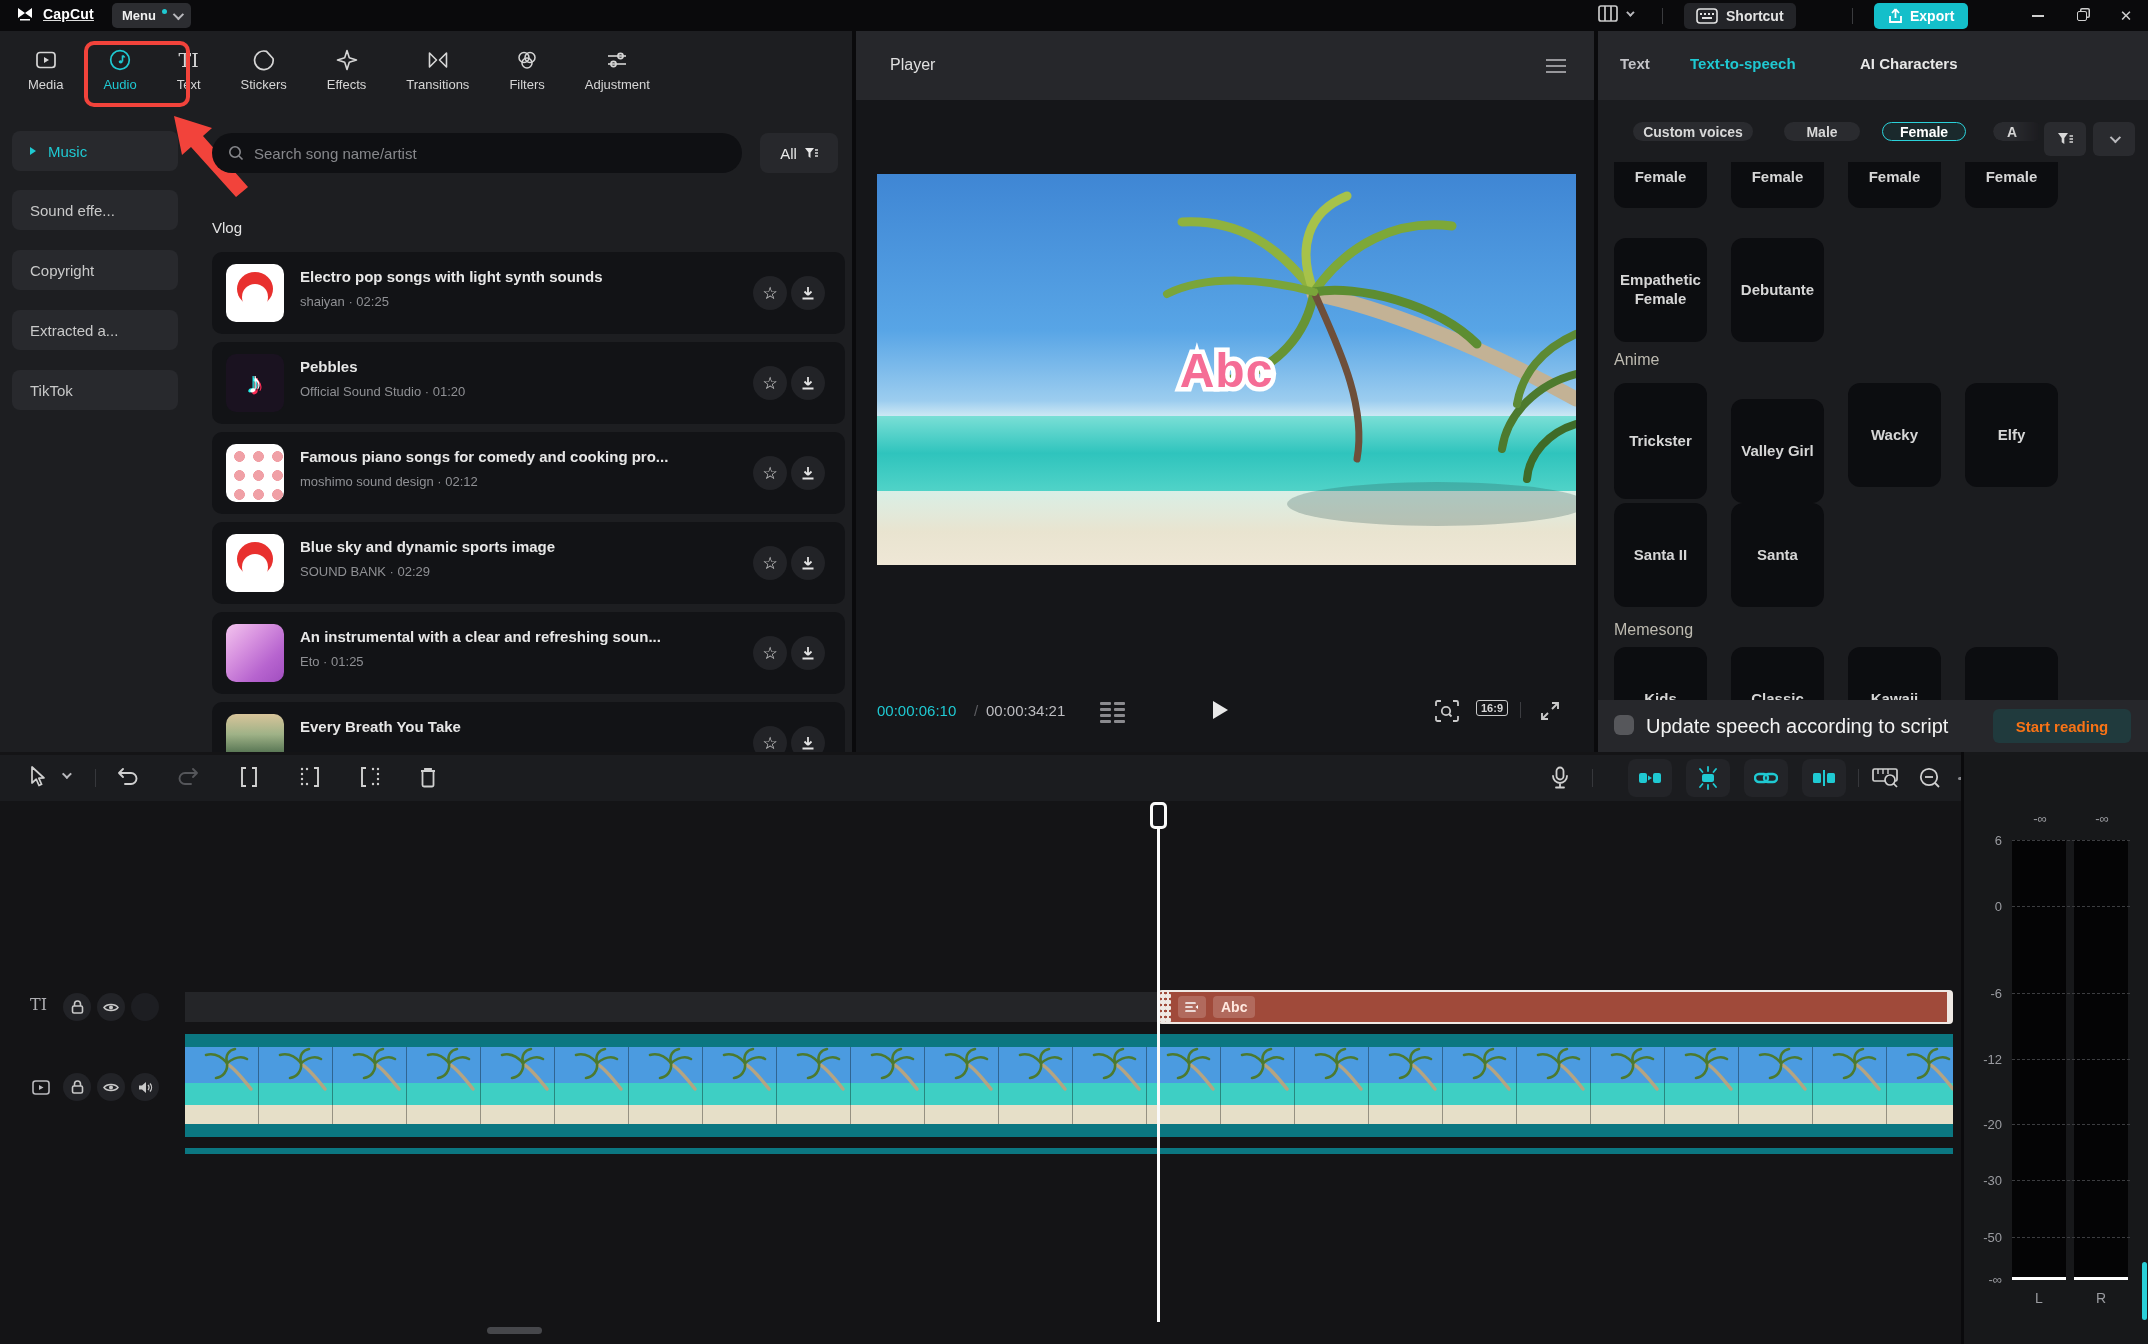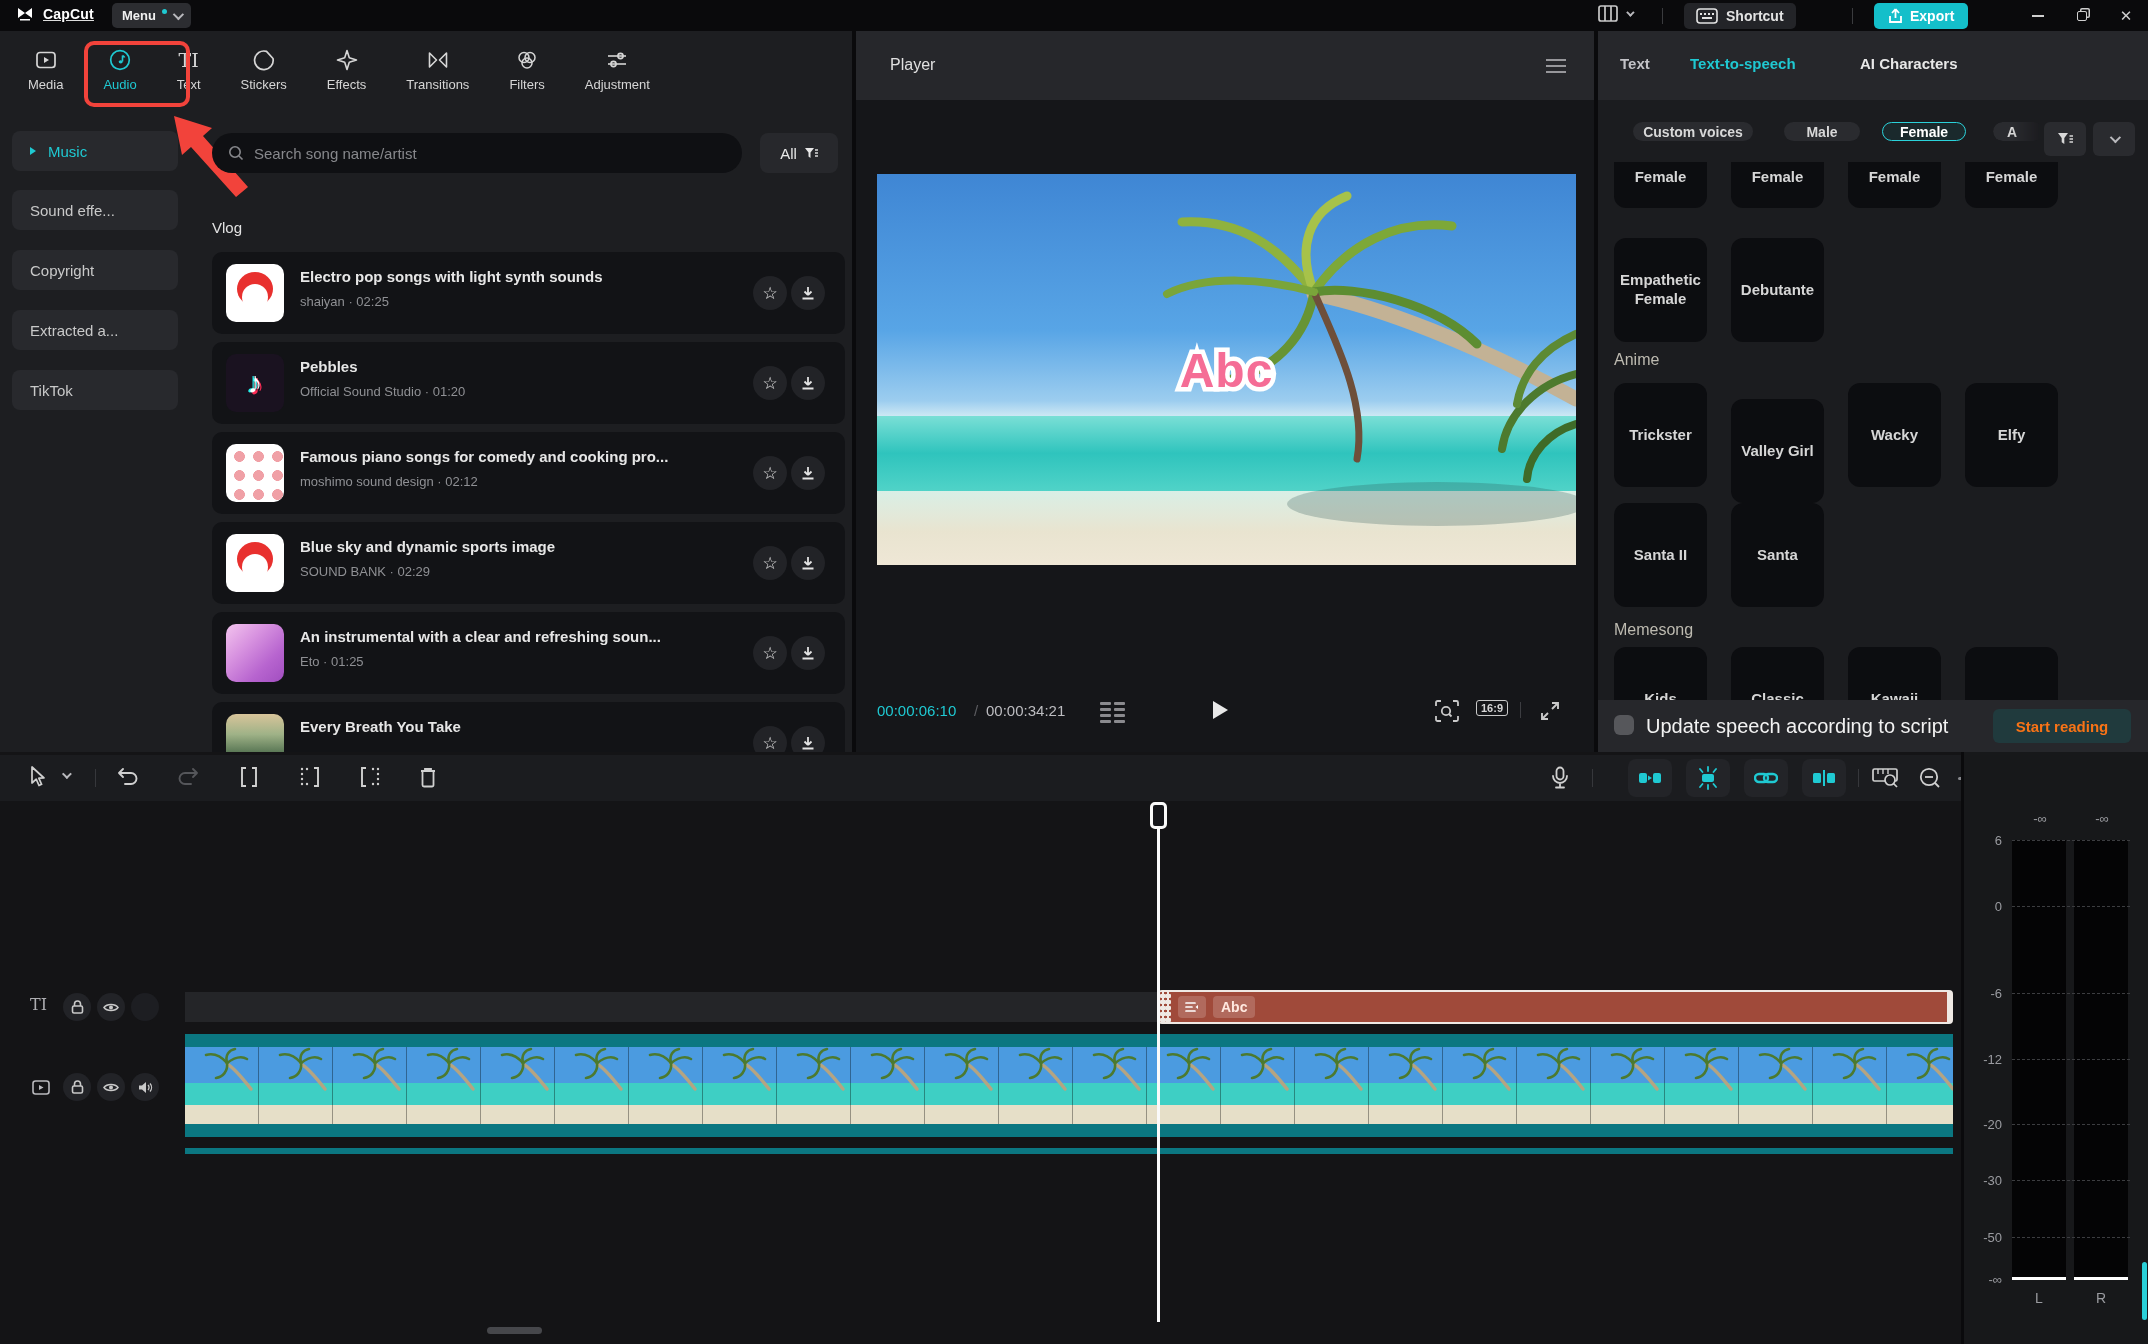--- a/index.html
+++ b/index.html
@@ -519,21 +519,21 @@
 
       <div class="vtile clip-top" style="left:16px;  top:131px;">Female</div>
       <div class="vtile clip-top" style="left:133px; top:131px;">Female</div>
       <div class="vtile clip-top" style="left:250px; top:131px;">Female</div>
       <div class="vtile clip-top" style="left:367px; top:131px;">Female</div>
 
       <div class="vtile" style="left:16px;  top:207px; height:104px;">Empathetic Female</div>
       <div class="vtile" style="left:133px; top:207px; height:104px;">Debutante</div>
 
       <div class="vgrid-head" style="top:320px;">Anime</div>
-      <div class="vtile" style="left:16px;  top:352px; height:104px;">Trickster</div>
+      <div class="vtile" style="left:16px;  top:352px; height:116px;">Trickster</div>
       <div class="vtile" style="left:133px; top:368px; height:104px;">Valley Girl</div>
       <div class="vtile" style="left:250px; top:352px; height:104px;">Wacky</div>
       <div class="vtile" style="left:367px; top:352px; height:104px;">Elfy</div>
       <div class="vtile" style="left:16px;  top:472px; height:104px;">Santa II</div>
       <div class="vtile" style="left:133px; top:472px; height:104px;">Santa</div>
 
       <div class="vgrid-head" style="top:590px;">Memesong</div>
       <div class="vtile" style="left:16px;  top:616px; height:104px;">Kids</div>
       <div class="vtile" style="left:133px; top:616px; height:104px;">Classic</div>
       <div class="vtile" style="left:250px; top:616px; height:104px;">Kawaii</div>

